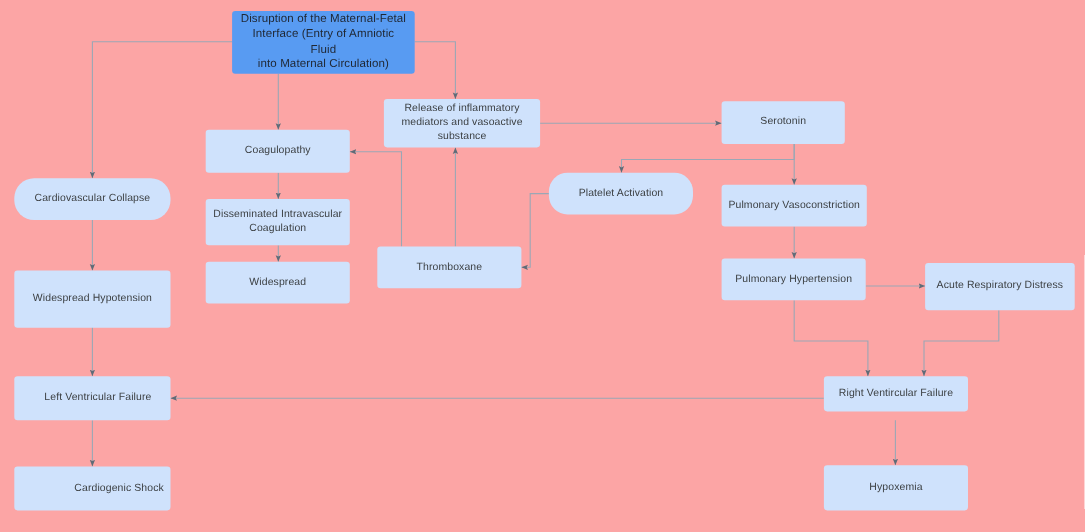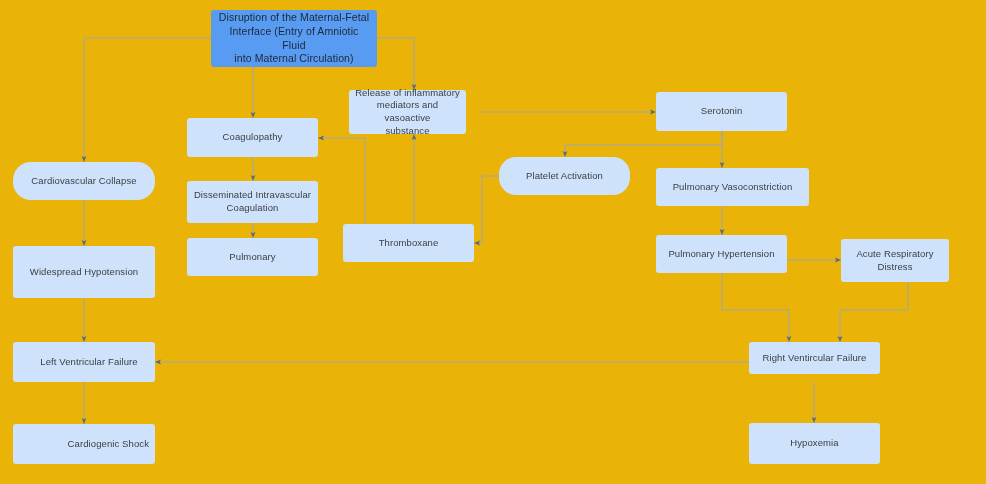--- a/index.html
+++ b/index.html
@@ -8,21 +8,21 @@
     padding: 0;
     background: #ffffff;
   }
   body {
     font-family: "Liberation Sans", sans-serif;
   }
   #canvas {
     position: relative;
     width: 986px;
     height: 484px;
-    background: #eab308;
+    background: #fca5a5;
     overflow: hidden;
   }
   #edges {
     position: absolute;
     left: 0;
     top: 0;
     width: 986px;
     height: 484px;
     pointer-events: none;
   }
@@ -86,55 +86,55 @@
         <polyline points="749,362 155,362" fill="none" stroke="#9aa7b5" stroke-width="1" marker-end="url(#arrowhead)"></polyline>
         <polyline points="814,382 814,423" fill="none" stroke="#9aa7b5" stroke-width="1" marker-end="url(#arrowhead)"></polyline>
       </g>
   </svg>
   <div id="node-layer">
       <div class="node root" style="left: 211px; top: 10px; width: 166px; height: 57px;">
         <span class="node-label">Disruption of the Maternal-Fetal
 Interface (Entry of Amniotic Fluid
 into Maternal Circulation)</span>
       </div>
-      <div class="node normal" style="left: 349px; top: 90px; width: 117px; height: 44px; align-items: center;">
+      <div class="node normal" style="left: 349px; top: 90px; width: 142px; height: 44px; align-items: center;">
         <span class="node-label">Release of inflammatory
 mediators and vasoactive
 substance</span>
       </div>
-      <div class="node normal" style="left: 656px; top: 92px; width: 131px; height: 39px;">
+      <div class="node normal" style="left: 656px; top: 92px; width: 112px; height: 39px;">
         <span class="node-label">Serotonin</span>
       </div>
       <div class="node normal" style="left: 187px; top: 118px; width: 131px; height: 39px;">
         <span class="node-label">Coagulopathy</span>
       </div>
       <div class="node normal" style="left: 13px; top: 162px; width: 142px; height: 38px; border-radius: 18px;">
         <span class="node-label">Cardiovascular Collapse</span>
       </div>
       <div class="node normal" style="left: 499px; top: 157px; width: 131px; height: 38px; border-radius: 17px;">
         <span class="node-label">Platelet Activation</span>
       </div>
-      <div class="node normal" style="left: 656px; top: 168px; width: 153px; height: 38px; text-align: right;">
+      <div class="node normal" style="left: 656px; top: 168px; width: 132px; height: 38px; text-align: right;">
         <span class="node-label">Pulmonary Vasoconstriction</span>
       </div>
       <div class="node normal" style="left: 187px; top: 181px; width: 131px; height: 42px;">
         <span class="node-label">Disseminated Intravascular
 Coagulation</span>
       </div>
       <div class="node normal" style="left: 343px; top: 224px; width: 131px; height: 38px;">
         <span class="node-label">Thromboxane</span>
       </div>
       <div class="node normal" style="left: 656px; top: 235px; width: 131px; height: 38px;">
         <span class="node-label">Pulmonary Hypertension</span>
       </div>
-      <div class="node normal" style="left: 841px; top: 239px; width: 108px; height: 43px;">
+      <div class="node normal" style="left: 841px; top: 239px; width: 136px; height: 43px;">
         <span class="node-label">Acute Respiratory Distress</span>
       </div>
       <div class="node normal" style="left: 187px; top: 238px; width: 131px; height: 38px;">
-        <span class="node-label">Pulmonary</span>
+        <span class="node-label">Widespread</span>
       </div>
       <div class="node normal" style="left: 13px; top: 246px; width: 142px; height: 52px;">
         <span class="node-label">Widespread Hypotension</span>
       </div>
       <div class="node normal" style="left: 13px; top: 342px; width: 142px; height: 40px; padding-left: 16px;">
         <span class="node-label">Left Ventricular Failure</span>
       </div>
       <div class="node normal" style="left: 749px; top: 342px; width: 131px; height: 32px;">
         <span class="node-label">Right Ventircular Failure</span>
       </div>

